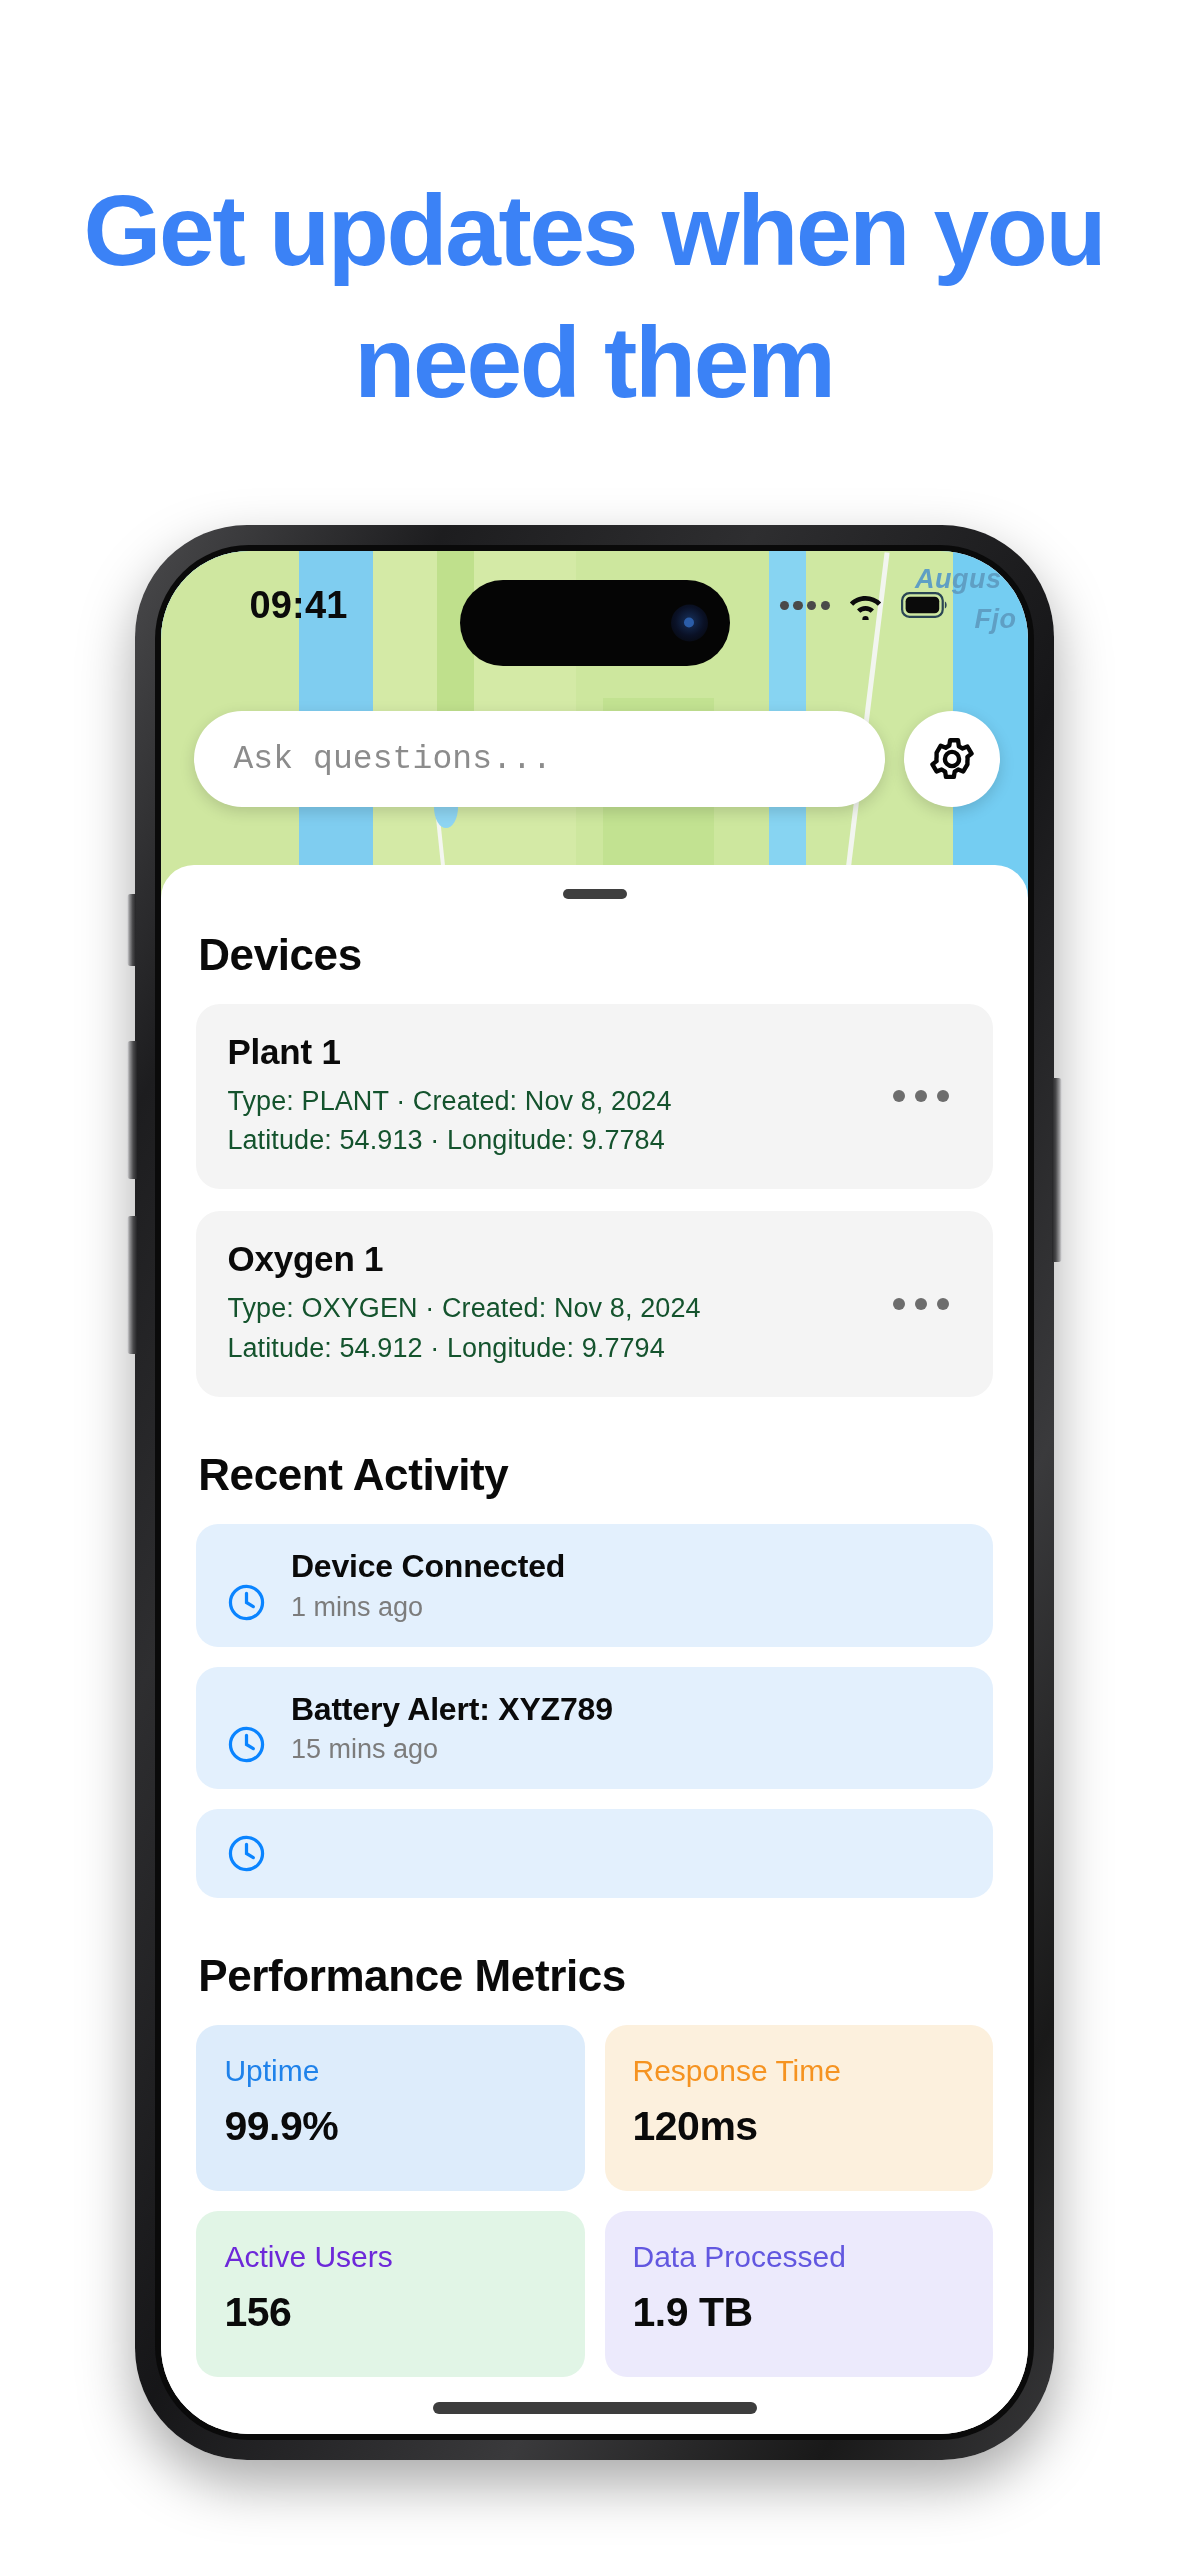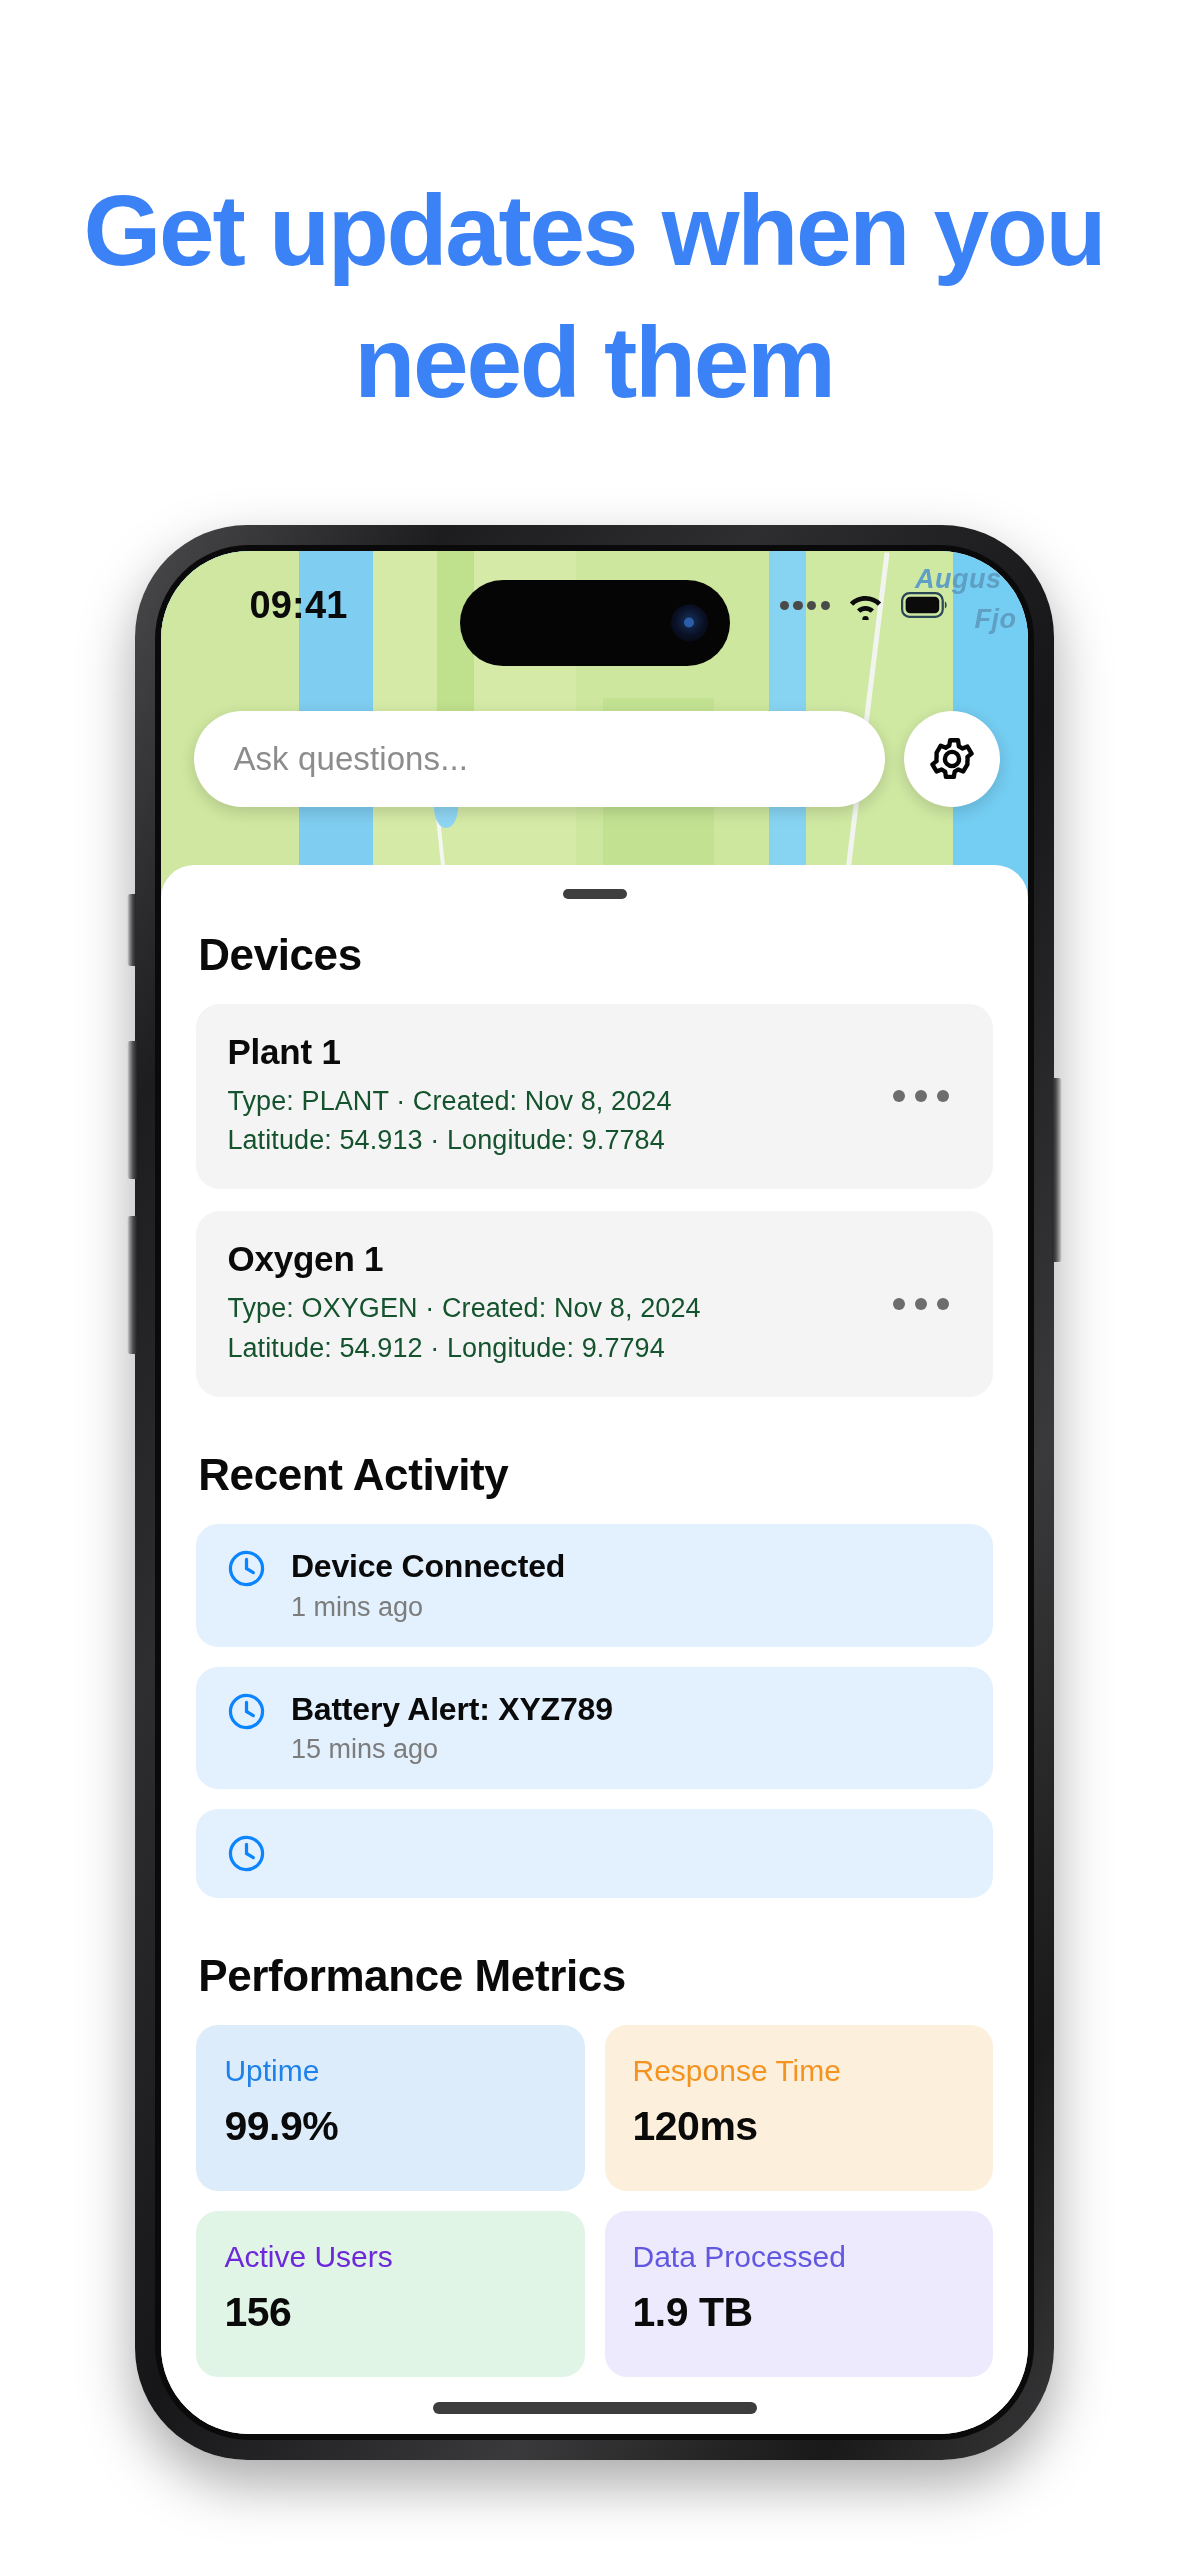--- a/index.html
+++ b/index.html
@@ -157,20 +157,21 @@
   .sig-dots { display:flex; gap:4.6px; align-items:center; }
   .sig-dots i { width:9.2px; height:9.2px; border-radius:50%; background:#4a4a4a; display:block; }
   .wifi-ico, .batt-ico { display:block; }
 
   
   .search-row {
     position: absolute;
     left: 33px; right: 28px; top: 160px;
     display: flex; align-items: flex-end; gap: 18.4px;
     z-index: 5;
+    font-family: Liberation Mono, monospace;
   }
   .search-field {
     flex: 1;
     height: 96px;
     background: #ffffff;
     border-radius: 48px;
     display: flex; align-items: center;
     padding: 0 39px;
     box-shadow: 0 4.6px 14.7px rgba(0,0,0,.15);
   }
@@ -223,21 +224,21 @@
     letter-spacing: 0.1px;
   }
   .dots-btn { display: flex; gap: 10px; padding: 9.2px 13px; flex: none; }
   .dots-btn i { width: 12px; height: 12px; border-radius: 50%; background: #6d6d6d; display: block; }
 
   
   .activity-card {
     background: #e3f0fd;
     border-radius: 22px;
     padding: 24px 29.5px;
-    display: flex; align-items: flex-start; gap: 24px;
+    display: flex; align-items: flex-end; gap: 24px;
     margin-bottom: 20px;
   }
   .activity-text { flex: 1; }
   .activity-title {
     font-size: 32px; font-weight: 700; color: #0a0a0a;
     margin-bottom: 6.4px; letter-spacing: -0.2px;
   }
   .activity-time { font-size: 27px; color: #7c7c7c; }
 
   

